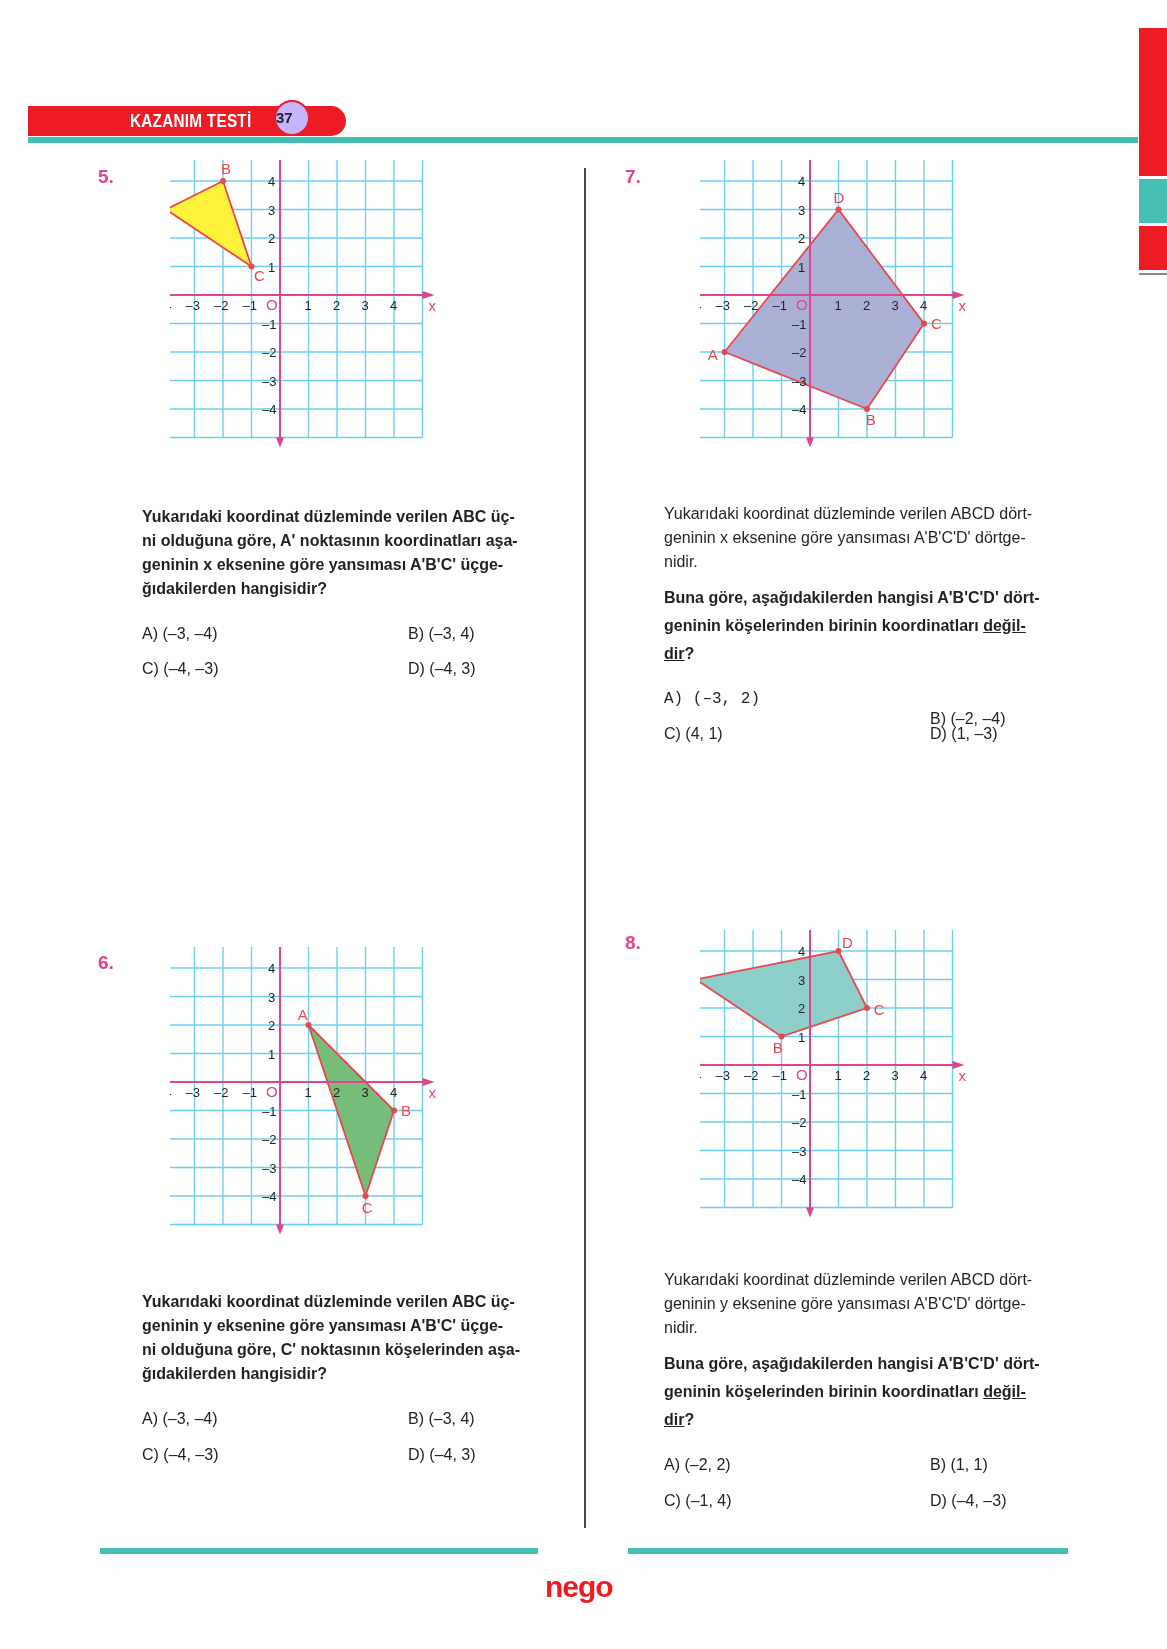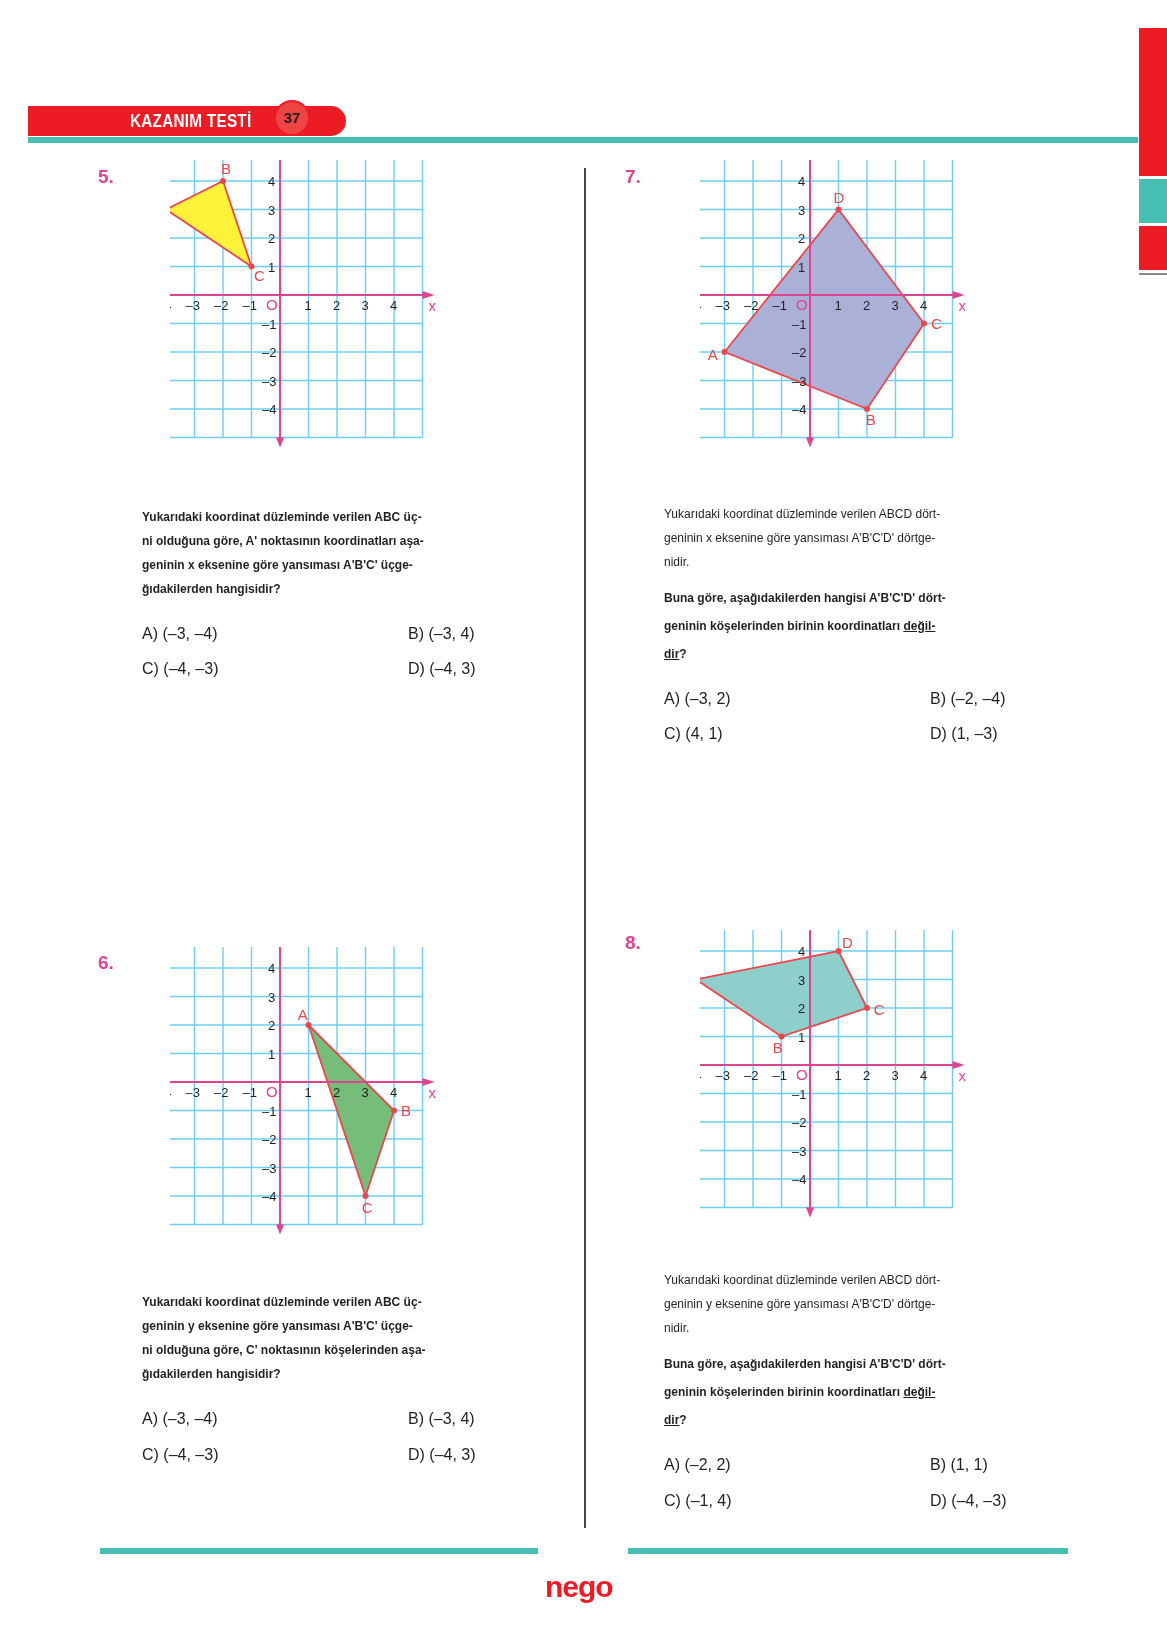--- a/index.html
+++ b/index.html
@@ -1,29 +1,29 @@
 <!DOCTYPE html>
 <html><head>
 <meta charset="utf-8">
 <style>
   html,body{margin:0;padding:0;background:#fff;}
   body{width:1167px;height:1649px;position:relative;overflow:hidden;font-family:"Liberation Sans",sans-serif;color:#231f20;}
   .abs{position:absolute;}
   
   .hdr-bar{left:28px;top:106px;width:318px;height:30px;background:#ed1c24;border-radius:0 15px 15px 0;}
   .hdr-title{left:130px;top:108px;color:#fff;font-weight:bold;font-size:18px;letter-spacing:0.3px;font-family:"Liberation Sans",sans-serif;transform:scaleX(0.85);transform-origin:left center;line-height:26px;}
-  .hdr-num{left:274px;top:100px;width:36px;height:36px;border-radius:50%;background:#ef4444;border:2px solid #ed1c24;box-sizing:border-box;text-align:center;line-height:32px;font-weight:bold;font-size:15px;color:#231f20;}
+  .hdr-num{left:274px;top:100px;width:36px;height:36px;border-radius:50%;background:#c4b5fd;border:2px solid #ed1c24;box-sizing:border-box;line-height:32px;font-weight:bold;font-size:15px;color:#231f20;}
   .hdr-line{left:28px;top:137px;width:1110px;height:6px;background:#45bfb3;}
   .side-red1{left:1139px;top:28px;width:28px;height:148px;background:#ed1c24;}
   .side-teal{left:1139px;top:179px;width:28px;height:44px;background:#45bfb3;}
   .side-red2{left:1139px;top:226px;width:28px;height:44px;background:#ed1c24;}
   .side-grey{left:1139px;top:273px;width:28px;height:2px;background:#888;}
   .divider{left:584px;top:168px;width:2px;height:1360px;background:#444;}
   .qnum{font-weight:bold;font-size:19px;color:#e0438f;}
-  .qtext{font-size:12px;line-height:24px;width:400px;}
+  .qtext{font-size:16px;line-height:24px;width:400px;}
   .qtext.bold{font-weight:bold;}
   .qtext .ul{text-decoration:underline;}
   .opt{font-size:16px;}
   .footer-line{top:1548px;height:6px;background:#45bfb3;}
   .logo{left:545px;top:1536px;font-weight:bold;font-size:30px;color:#ed1c24;letter-spacing:-1px;font-family:"Liberation Sans",sans-serif;line-height:30px;margin-top:36px;}
   svg text{font-family:"Liberation Sans",sans-serif;}
 </style>
 </head>
 <body>
 
@@ -171,22 +171,22 @@
 <div class="abs qtext" style="left:664px;top:502px;">
   <div>Yukarıdaki koordinat düzleminde verilen ABCD dört-</div>
   <div>geninin x eksenine göre yansıması A'B'C'D' dörtge-</div>
   <div>nidir.</div>
 </div>
 <div class="abs qtext bold" style="left:664px;top:584px;line-height:28px;">
   <div>Buna göre, aşağıdakilerden hangisi A'B'C'D' dört-</div>
   <div><span>geninin köşelerinden birinin koordinatları </span><span class="ul">değil-</span></div>
   <div><span class="ul">dir</span><span>?</span></div>
 </div>
-<div class="abs opt" style="left:664px;top:690px;">A) (–3, 2)</div>
-<div class="abs opt" style="left:930px;top:690px;">B) (–2, –4)</div>
+<div class="abs opt" style="left:664px;top:690px;font-family:Liberation Mono, monospace;">A) (–3, 2)</div>
+<div class="abs opt" style="left:930px;top:710px;">B) (–2, –4)</div>
 <div class="abs opt" style="left:664px;top:725px;">C) (4, 1)</div>
 <div class="abs opt" style="left:930px;top:725px;">D) (1, –3)</div>
 
 <div class="abs qnum" style="left:98px;top:952px;">6.</div>
 <svg class="abs chart" style="left:170px;top:947px;" width="320" height="310">
     <g>
       <line x1="-32.5" y1="-7.5" x2="-32.5" y2="277.5" stroke="#6ccff0" stroke-width="1.4"></line>
       <line x1="-32.5" y1="277.5" x2="252.5" y2="277.5" stroke="#6ccff0" stroke-width="1.4"></line>
       <line x1="-4" y1="-7.5" x2="-4" y2="277.5" stroke="#6ccff0" stroke-width="1.4"></line>
       <line x1="-32.5" y1="249" x2="252.5" y2="249" stroke="#6ccff0" stroke-width="1.4"></line>

